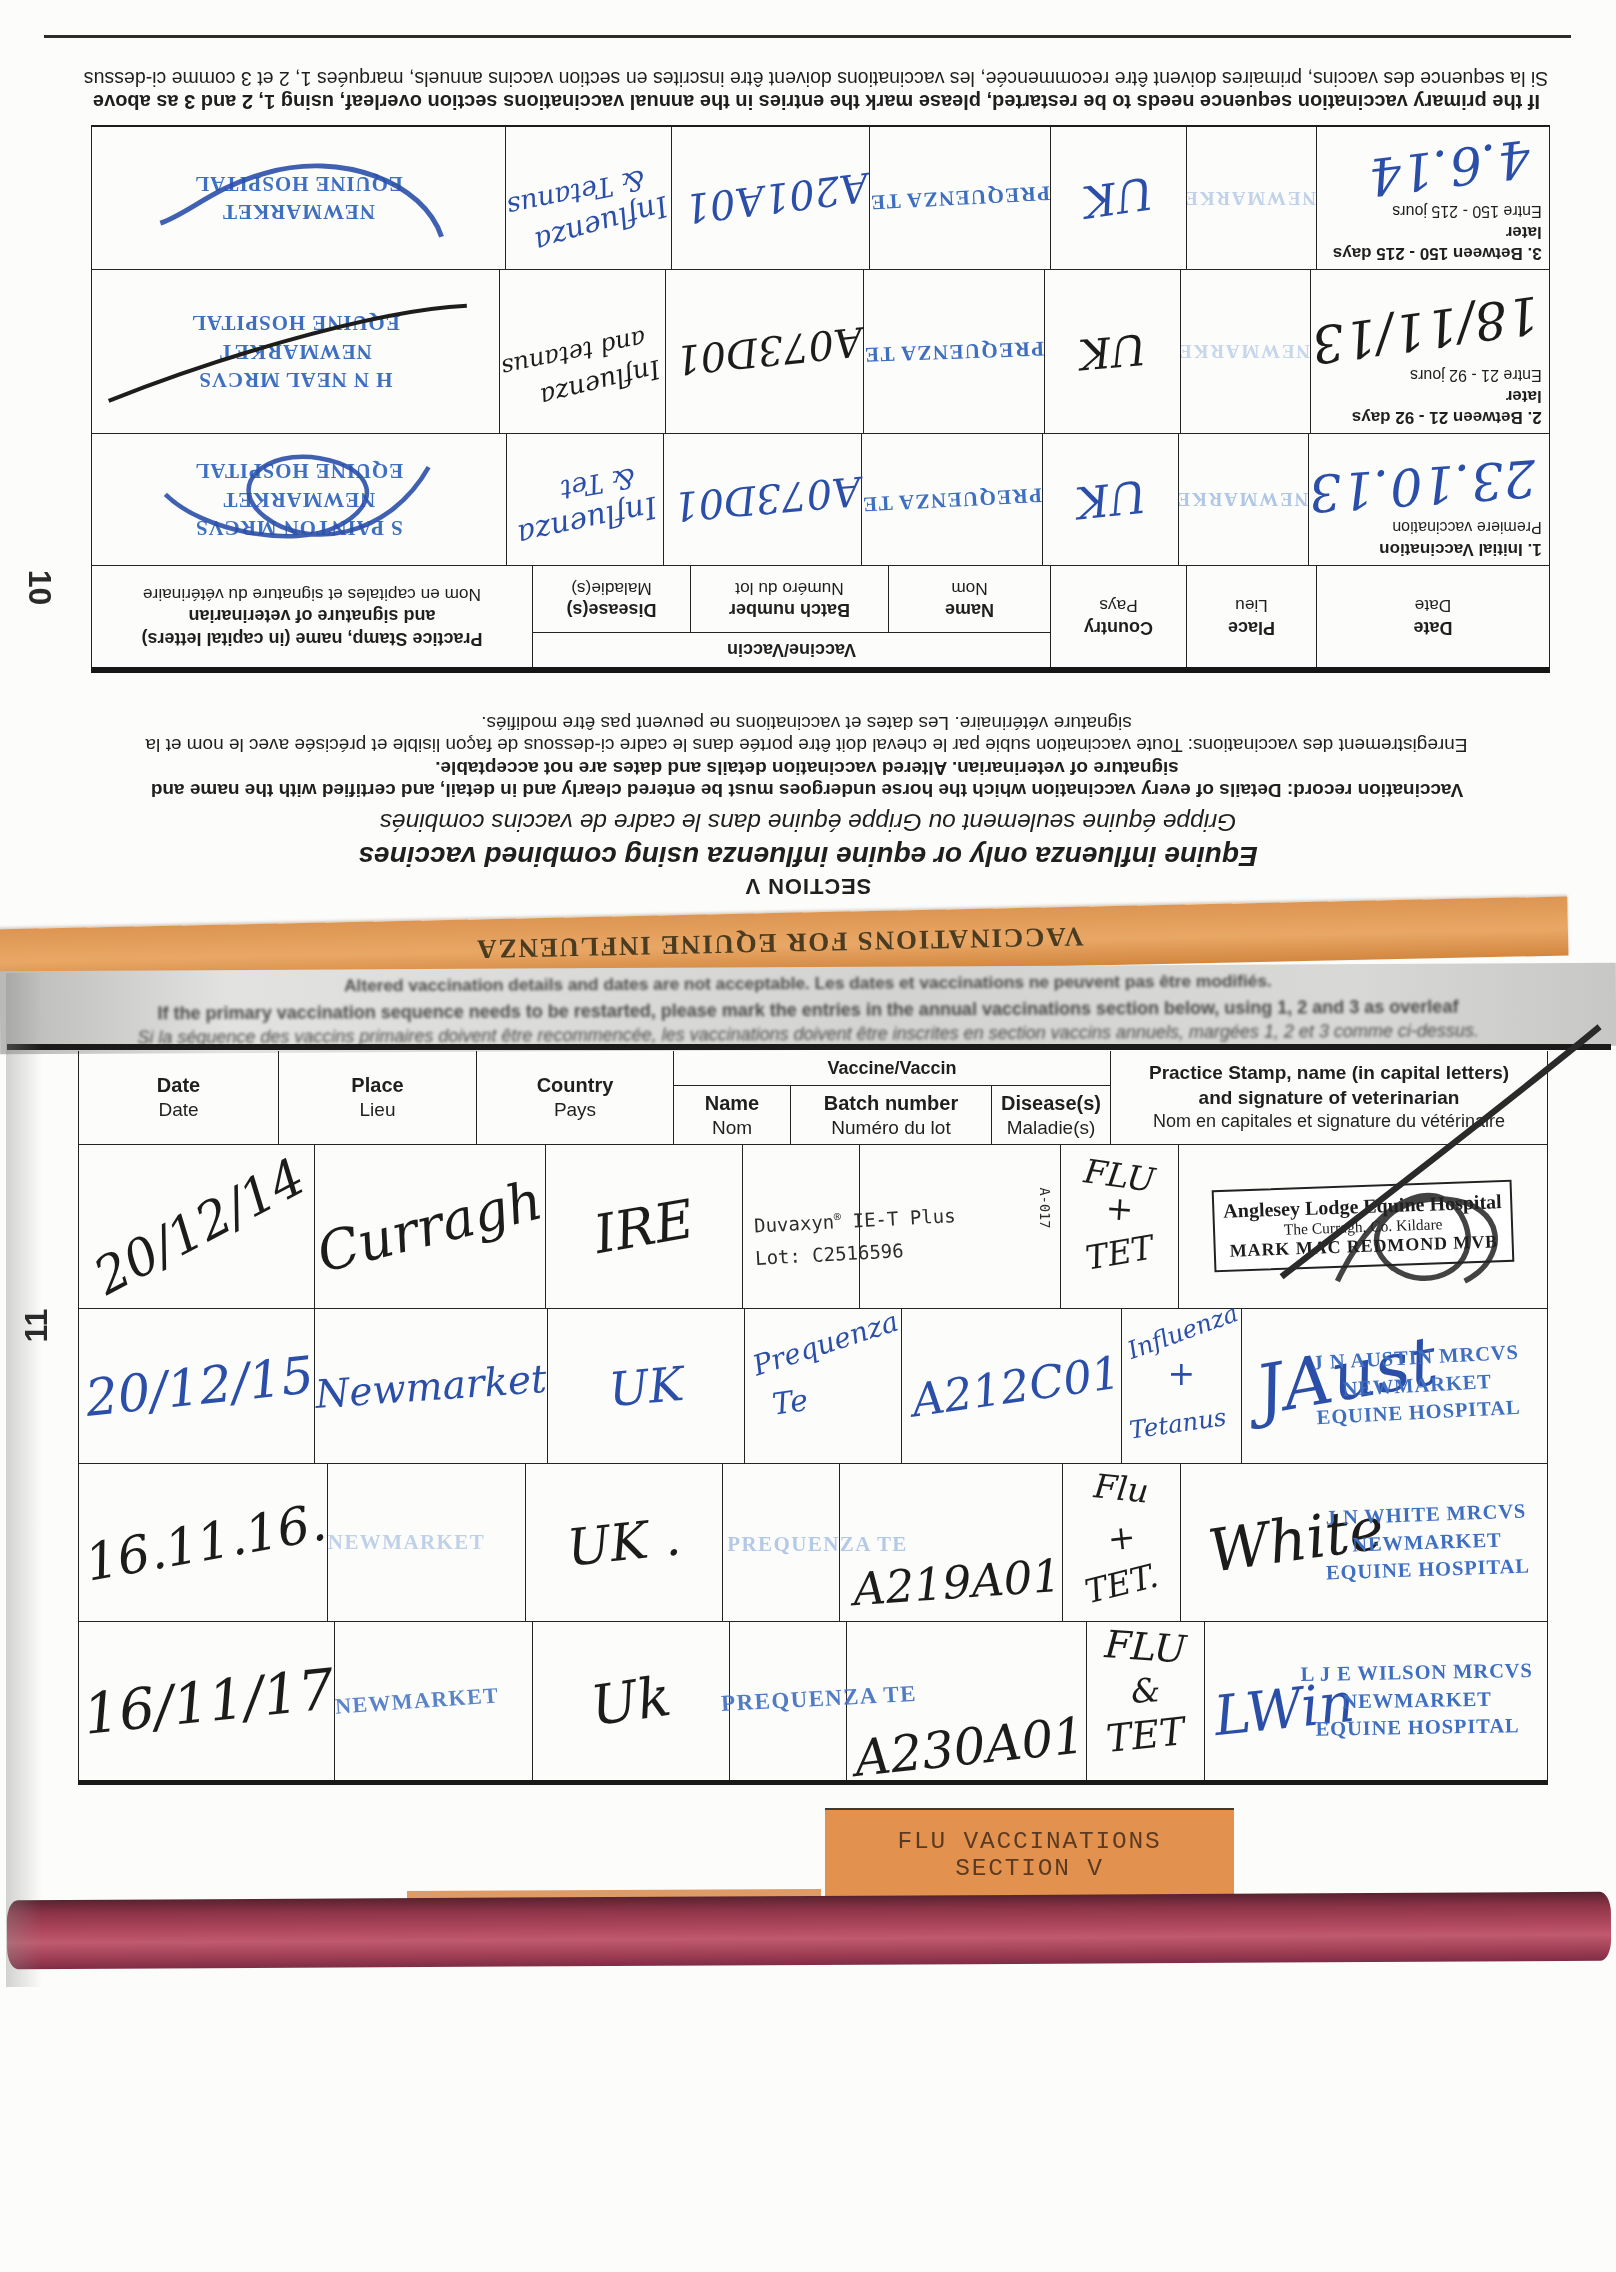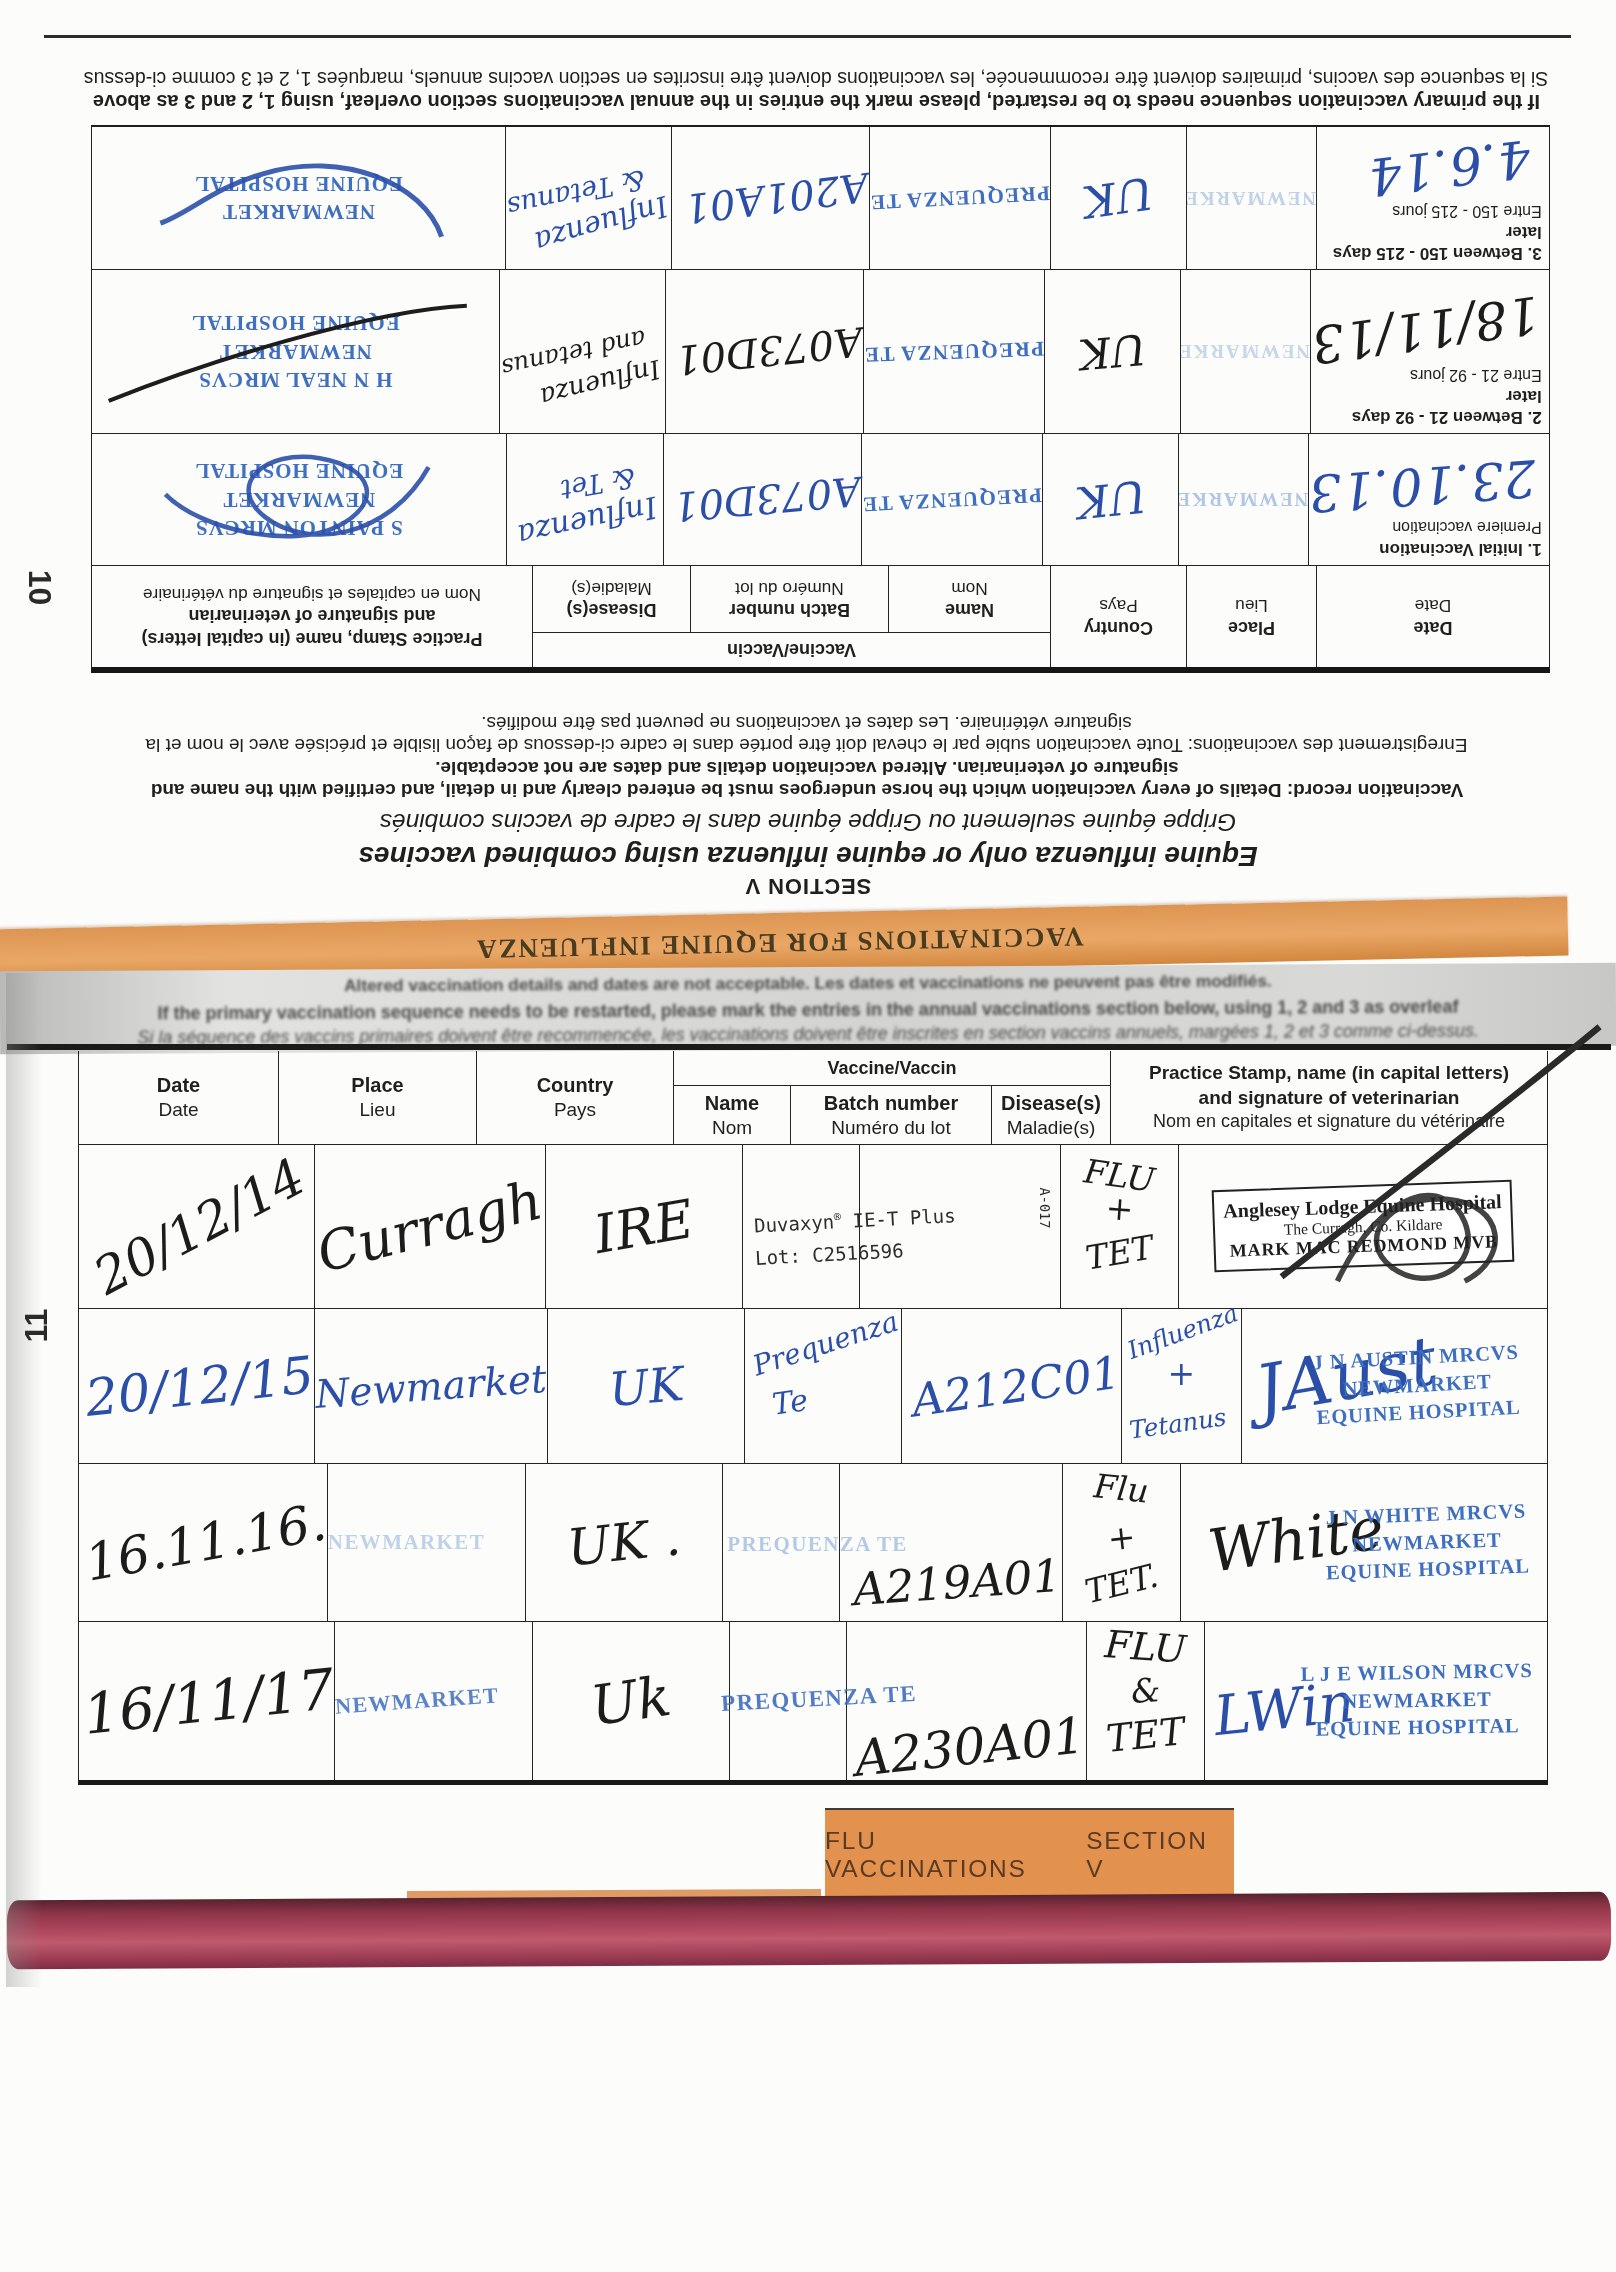--- a/index.html
+++ b/index.html
@@ -86,22 +86,22 @@
   .hwdis11{font-size:33px;line-height:1.0;text-align:center;}
   .prstamp11{font-size:20.5px;line-height:1.35;letter-spacing:0.9px;text-align:center;}
   .duva{font-family:"DejaVu Sans Mono",monospace;font-size:19px;color:#2d2d2d;white-space:nowrap;}
   .anglesey{box-sizing:border-box;border:2.3px solid #222;background:#fff;padding:8.2px 9px;
       font-family:"Liberation Serif",serif;text-align:center;color:#1d1d1d;}
   .angl1{font-size:20px;font-weight:bold;}
   .angl2{font-size:15.5px;}
   .angl3{font-size:18px;font-weight:bold;letter-spacing:0.9px;}
 
   .flu-box{position:absolute;left:825px;top:1808px;width:409px;height:89px;background:#e2914e;
-      border-top:2.7px solid #3f3a32;display:flex;flex-direction:row;align-items:center;justify-content:center;
-      font-family:Liberation Sans, sans-serif;color:#5a3a22;}
+      border-top:2.7px solid #3f3a32;display:flex;flex-direction:column;align-items:center;justify-content:center;
+      font-family:Liberation Mono, monospace;color:#5a3a22;}
   .flu-box div{font-size:24.5px;letter-spacing:1.8px;filter:blur(0.3px);}
   .maroon{position:absolute;left:6.8px;top:1896px;width:1604px;height:69px;
       background:linear-gradient(180deg,#58222f 0%,#8e3448 20%,#b24a60 48%,#c05a6e 62%,#9c3c52 86%,#7e2d46 100%);
       border-radius:11px/21px;transform:rotate(-0.3deg);}
   .maroon-sliver{position:absolute;left:407px;top:1890px;width:414px;height:9px;background:#d98a4b;opacity:.85;transform:rotate(-0.3deg);}
   .left-strip{position:absolute;left:6.4px;top:973px;width:36px;height:1014px;
       background:linear-gradient(90deg,rgba(140,140,138,.38),rgba(140,140,138,0));}
   .pageno{position:absolute;font-size:32px;font-weight:bold;color:#2a2a2a;}
   .pn10{left:22px;top:569px;transform:rotate(90deg);}
   .pn11{left:20px;top:1307px;transform:rotate(-90deg);}

